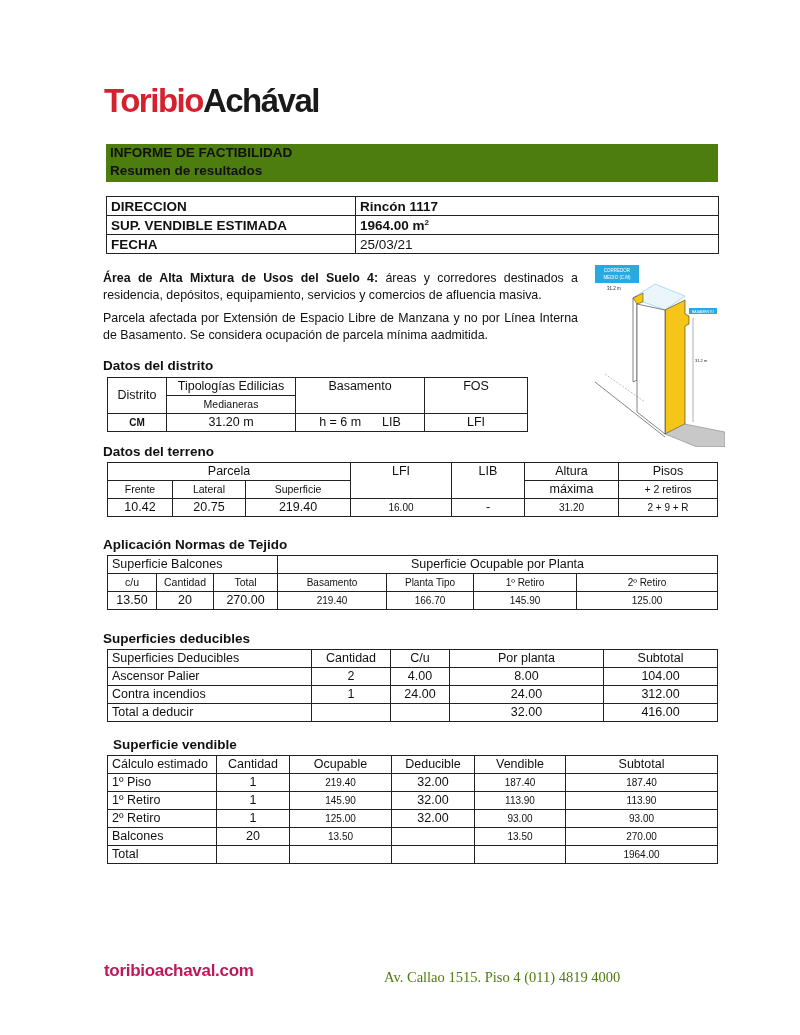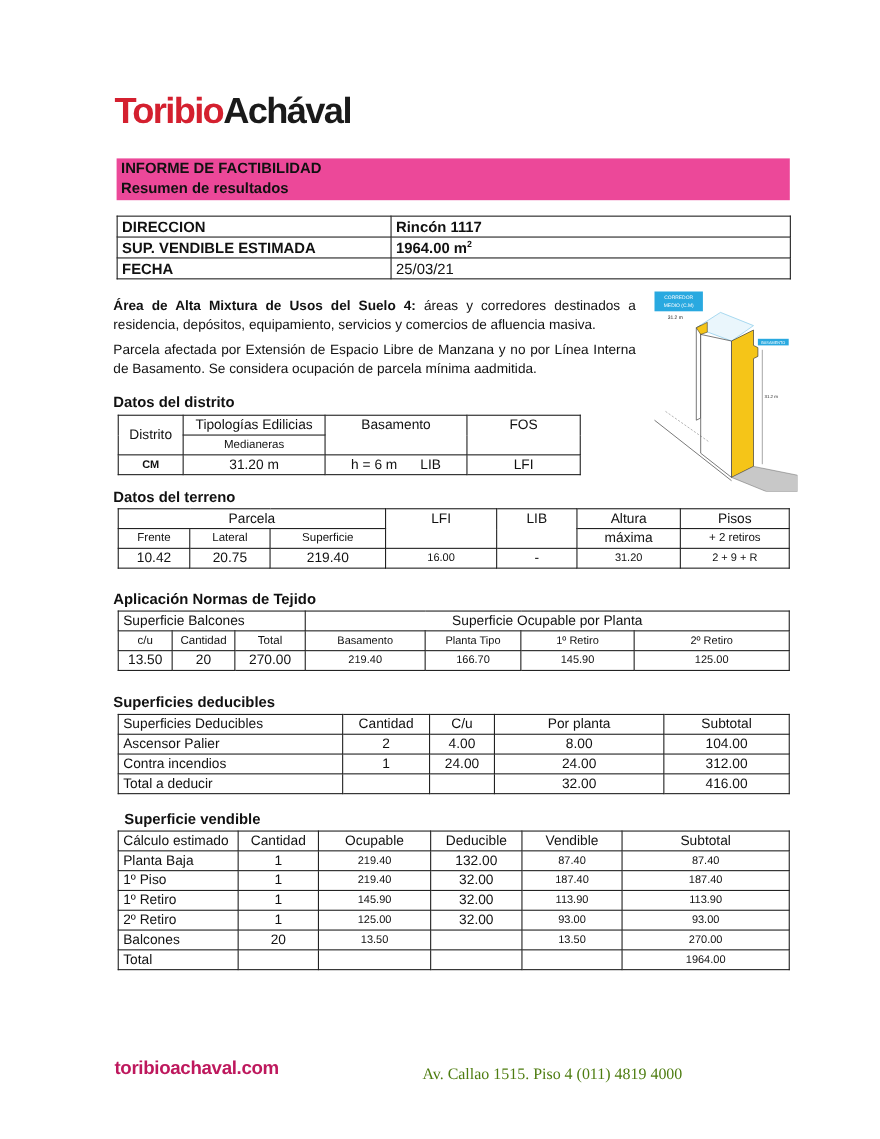--- a/index.html
+++ b/index.html
@@ -6,21 +6,21 @@
   body { width: 800px; height: 1035px; position: relative; overflow: hidden;
          font-family: "Liberation Sans", sans-serif; color: #111; }
   .abs { position: absolute; }
 
   
   .logo { left: 104px; top: 84px; font-size: 33px; font-weight: bold; letter-spacing: -1.5px; line-height: 1; }
   .logo .red { color: #d4202f; }
   .logo .blk { color: #1a1a1a; }
 
   
-  .report-head { left: 106px; top: 144px; width: 612px; height: 38px; background: #ec4899; }
+  .report-head { left: 106px; top: 144px; width: 612px; height: 38px; background: #4d7c0f; }
   .report-head div { font-weight: bold; font-size: 13.5px; padding-left: 4px; line-height: 18px; }
 
   table { border-collapse: collapse; position: absolute; }
   td { border: 1px solid #222; padding: 0 4px; font-size: 12.5px; line-height: 17px; white-space: nowrap; }
 
   
   .summary { left: 106px; top: 196px; width: 613px; }
   .summary td { font-weight: bold; font-size: 13.5px; height: 18px; }
   .summary td.val { width: 354px; }
   .summary td.date { font-weight: normal; }
@@ -229,28 +229,20 @@
   <tbody>
       <tr>
     <td style="width:100px;">Cálculo estimado</td>
     <td class="c" style="width:64px;">Cantidad</td>
     <td class="c" style="width:93px;">Ocupable</td>
     <td class="c" style="width:74px;">Deducible</td>
     <td class="c" style="width:82px;">Vendible</td>
     <td class="c">Subtotal</td>
   </tr>
   <tr>
-    <td>Planta Baja</td>
-    <td class="c">1</td>
-    <td class="c lg">219.40</td>
-    <td class="c">132.00</td>
-    <td class="c lg">87.40</td>
-    <td class="c lg">87.40</td>
-  </tr>
-  <tr>
     <td>1º Piso</td>
     <td class="c">1</td>
     <td class="c lg">219.40</td>
     <td class="c">32.00</td>
     <td class="c lg">187.40</td>
     <td class="c lg">187.40</td>
   </tr>
   <tr>
     <td>1º Retiro</td>
     <td class="c">1</td>

